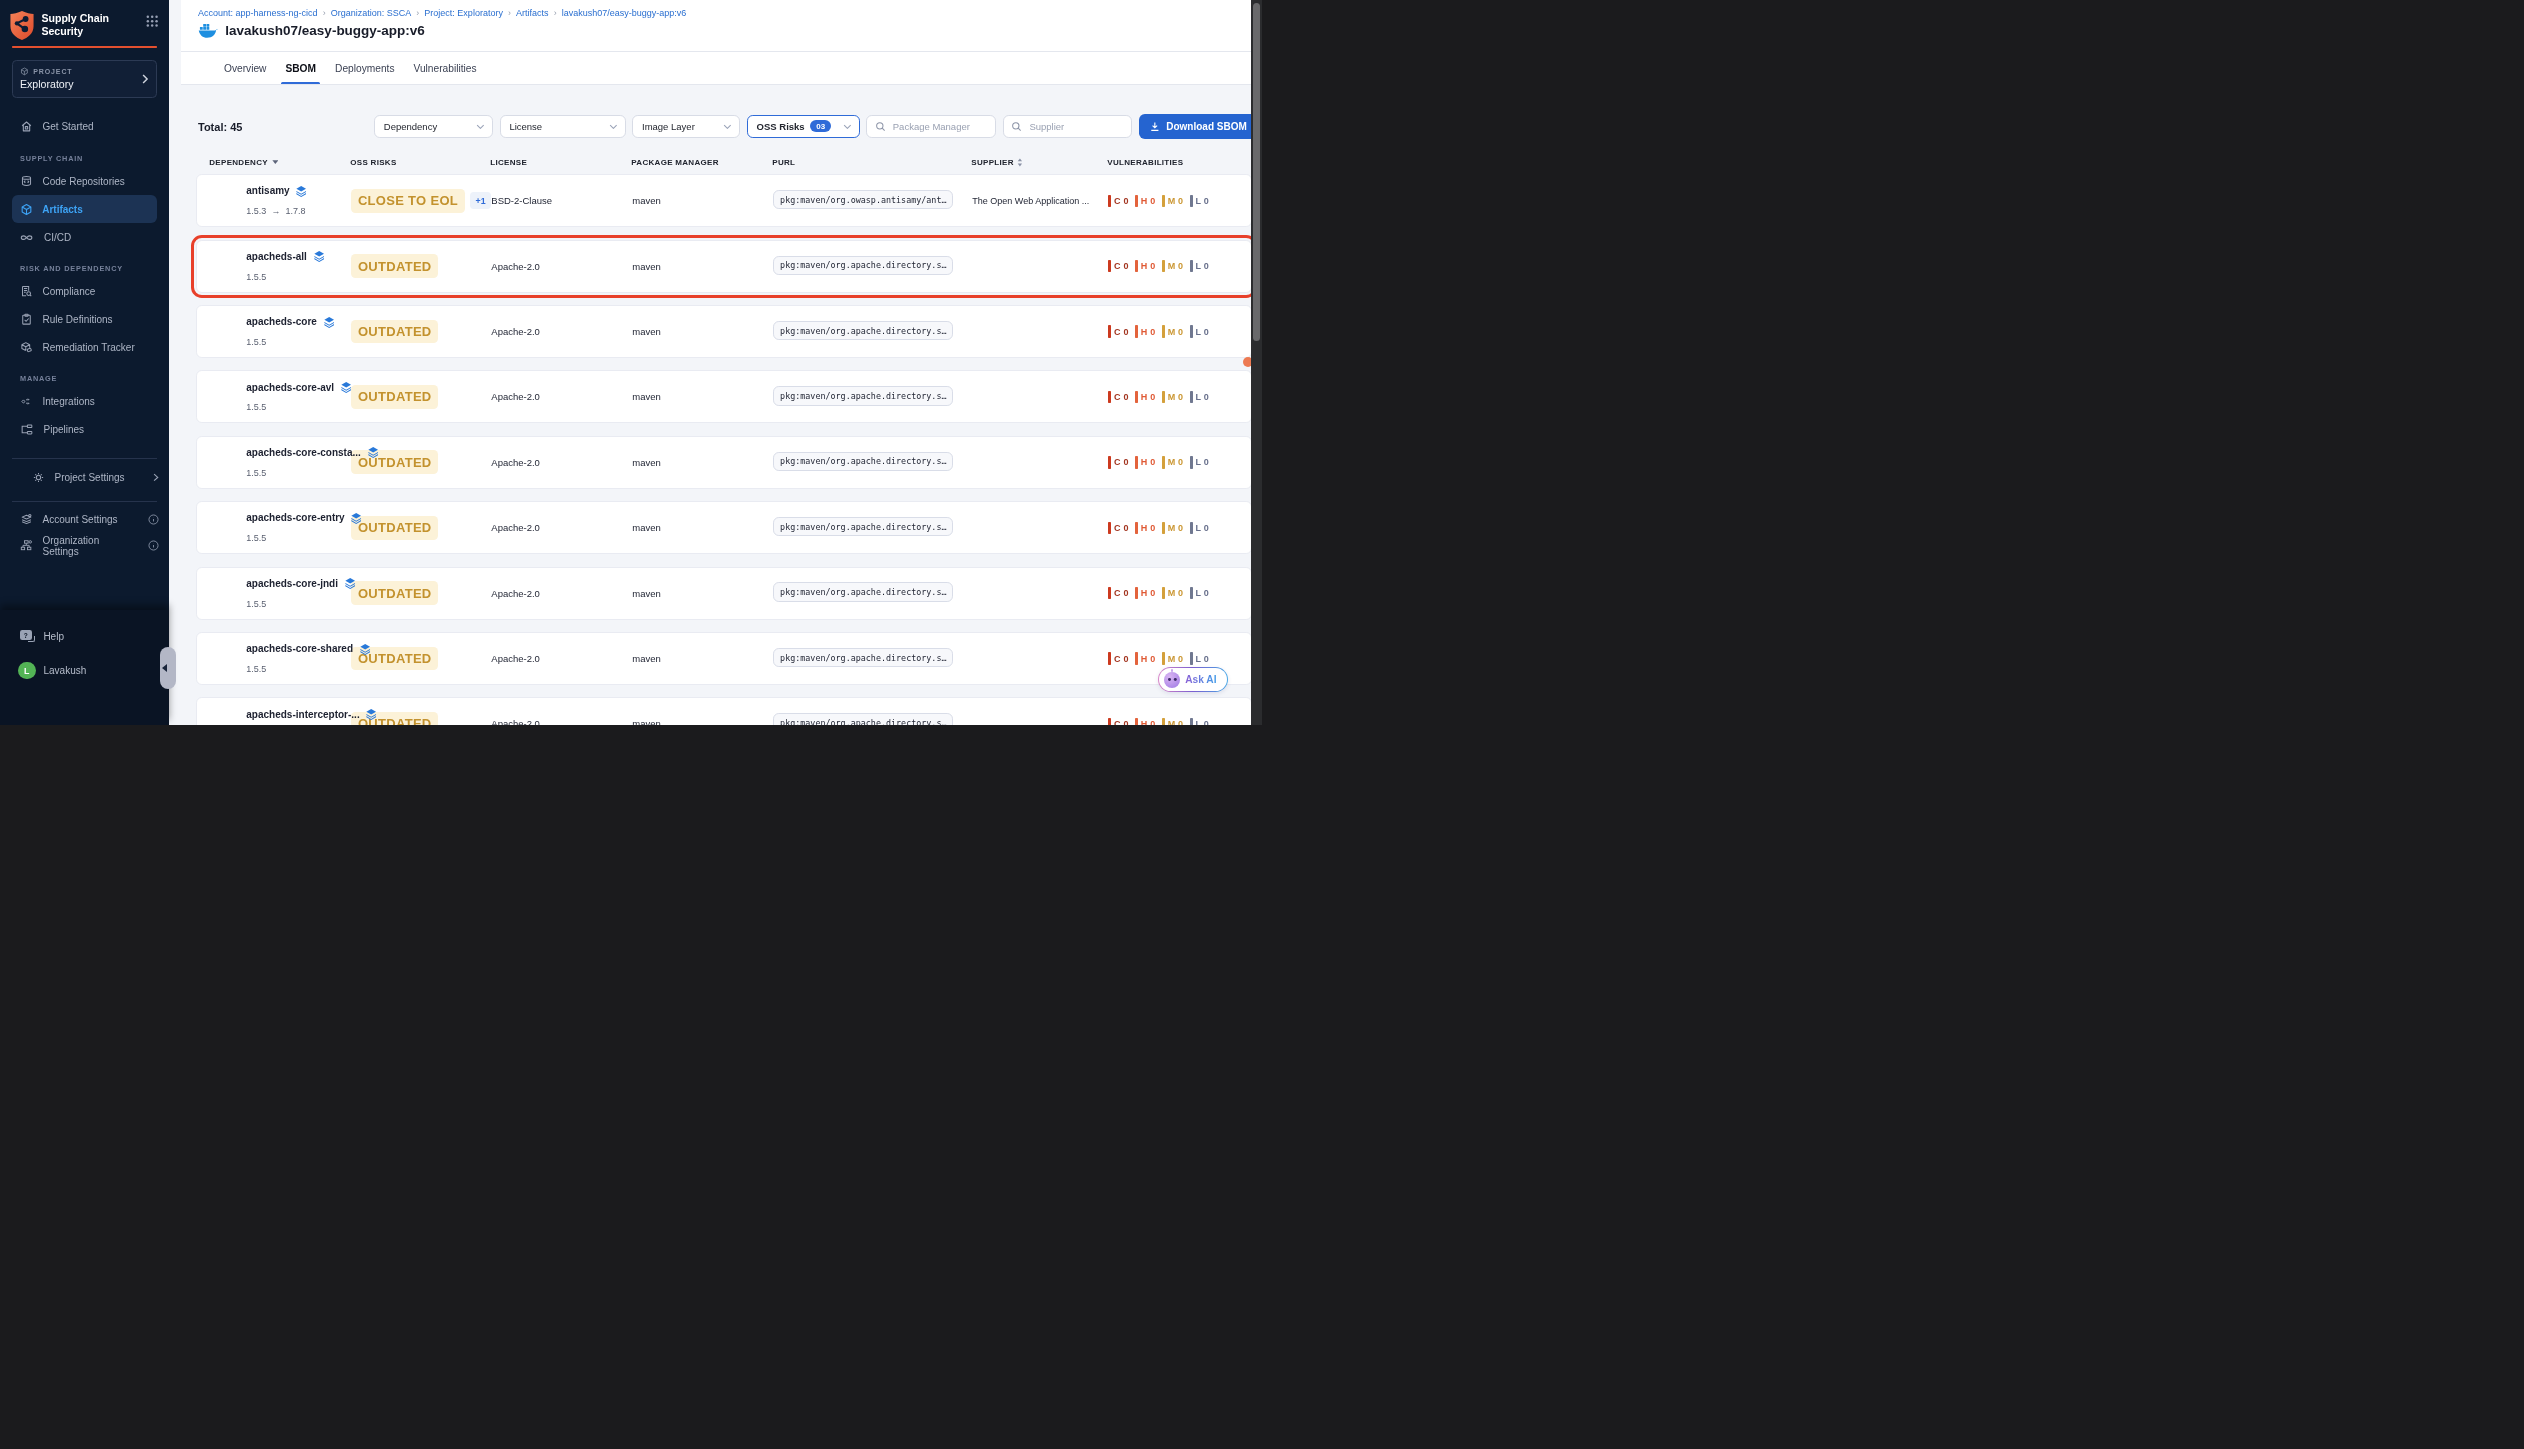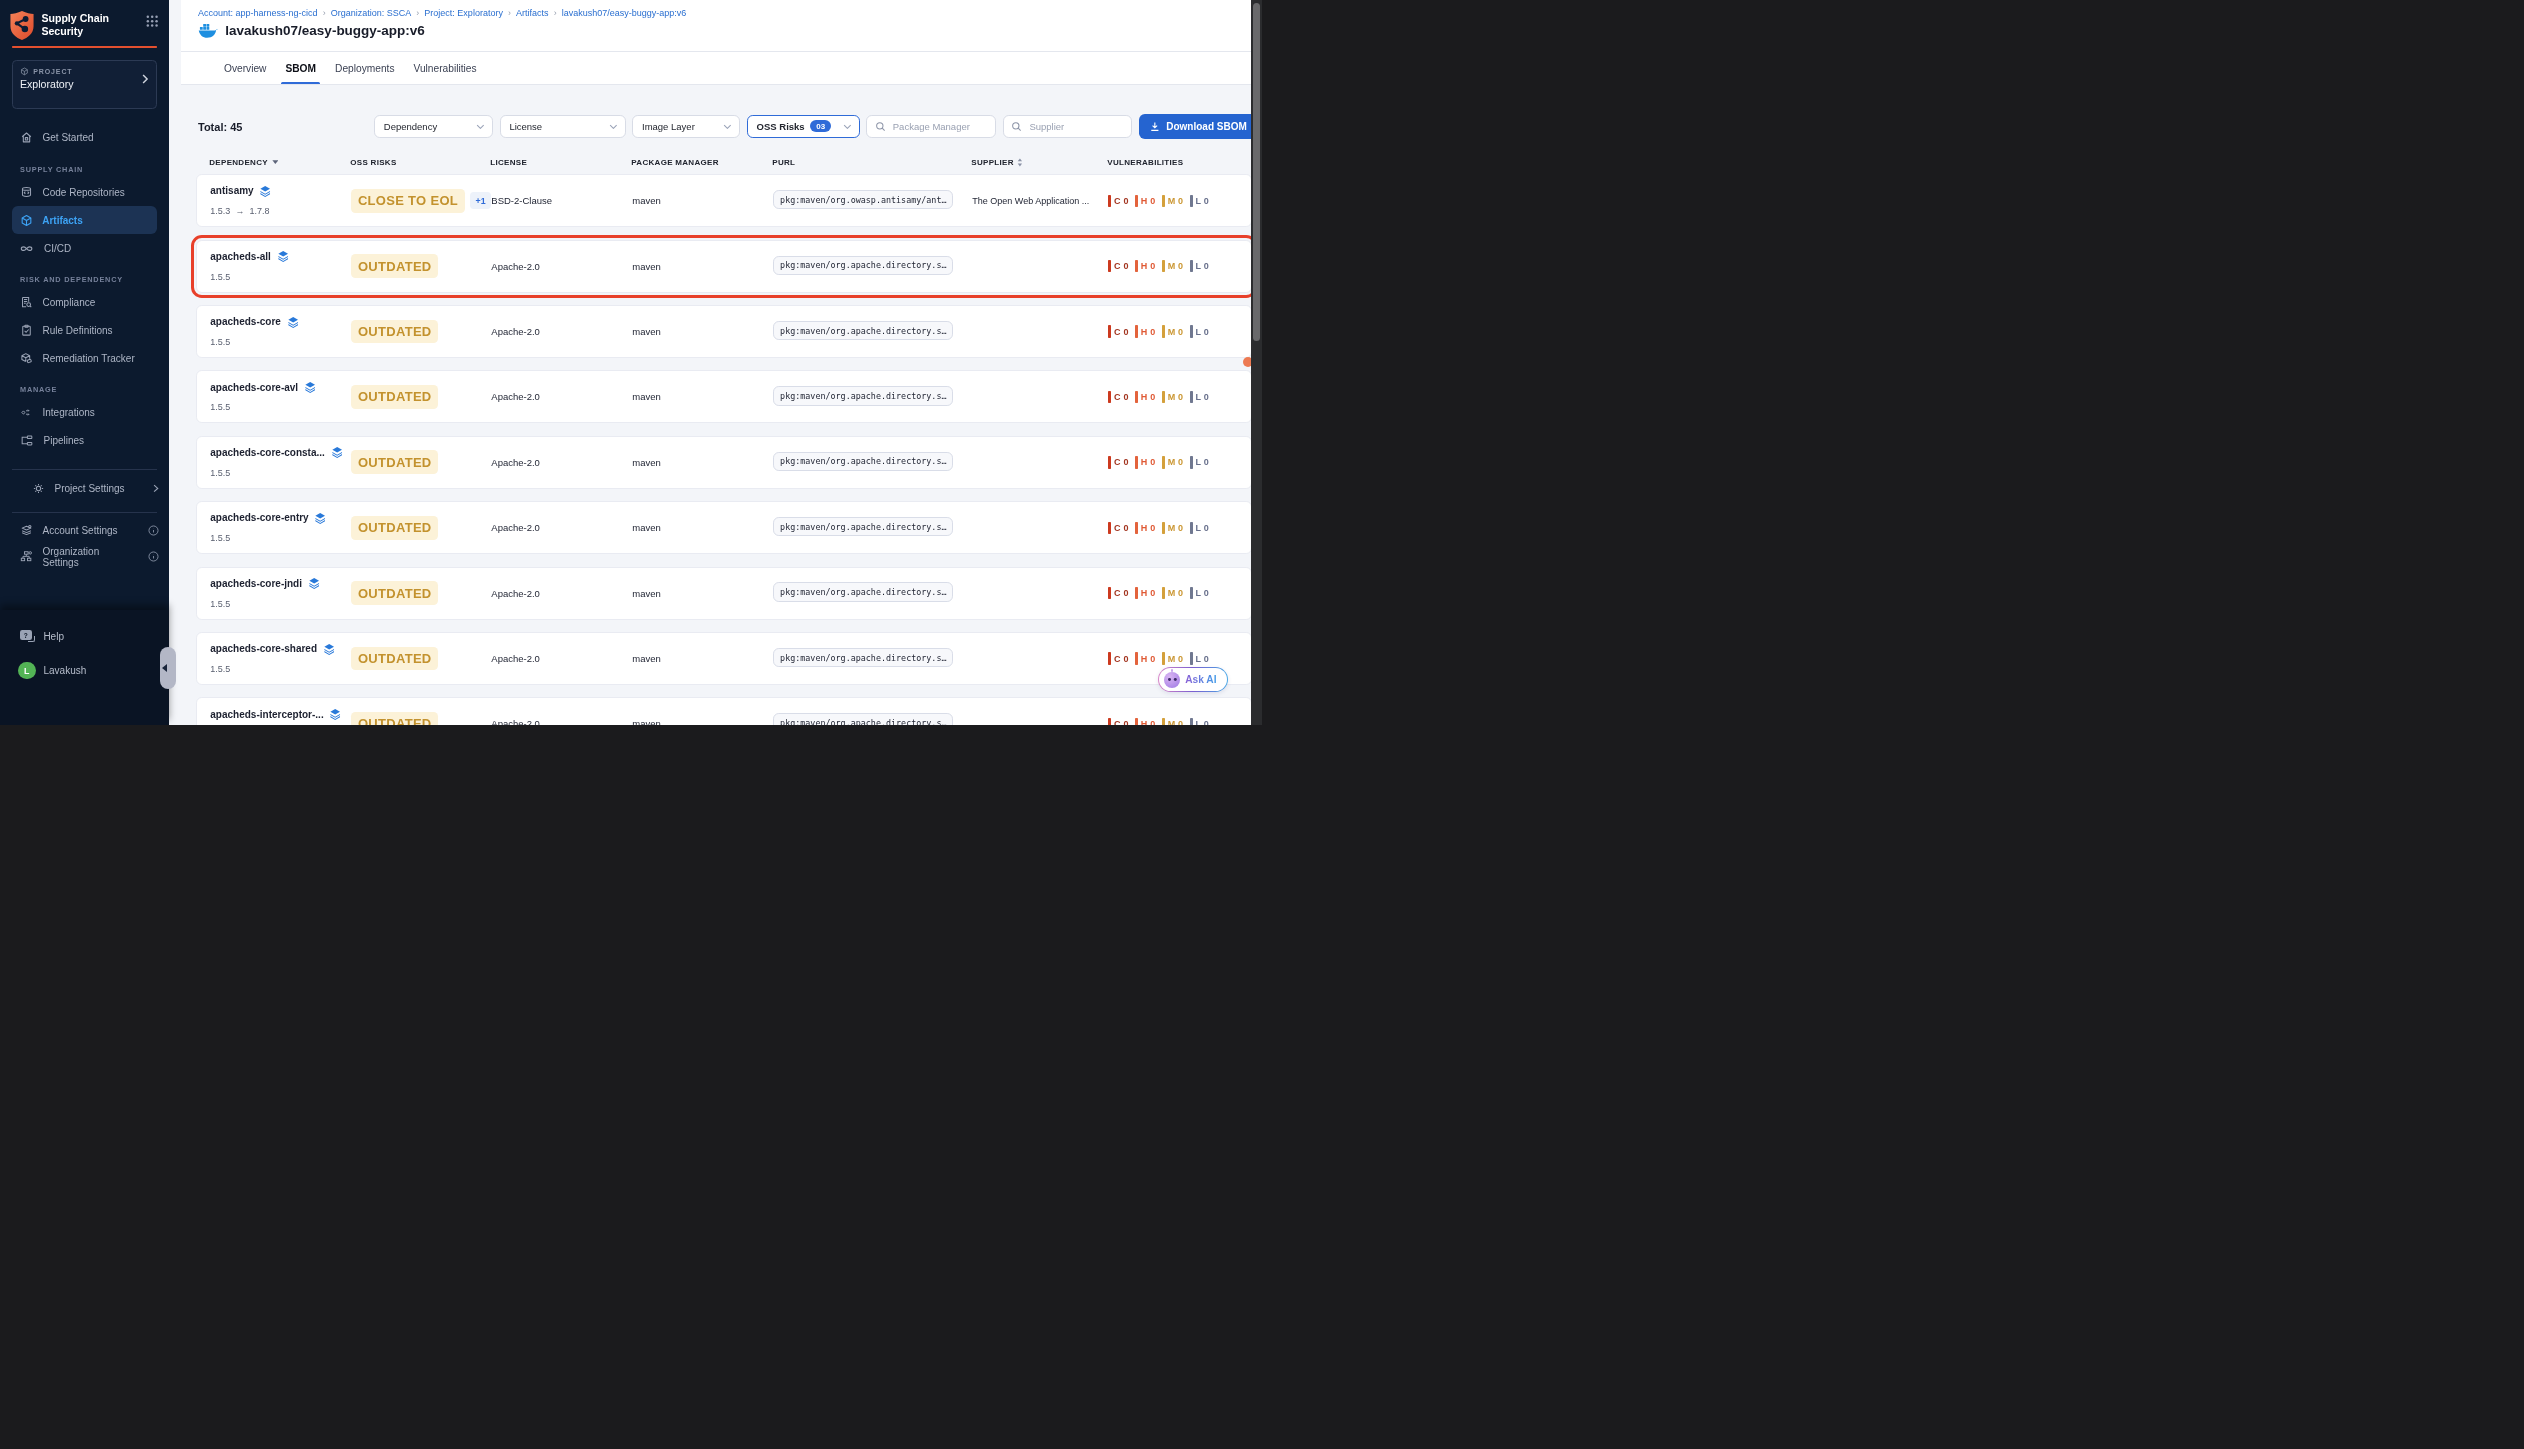--- a/index.html
+++ b/index.html
@@ -5,21 +5,21 @@
   html,body{margin:0;padding:0;background:#1b1b1d;}
   *{box-sizing:border-box;font-family:"Liberation Sans",sans-serif;}
   .app{position:relative;width:1262px;height:725px;overflow:hidden;background:#f3f5f9;}
 
   
   .sidebar{position:absolute;left:0;top:0;width:169px;height:725px;background:#0c1a2e;color:#a9b2c2;z-index:4;}
   .sb-head{display:flex;align-items:flex-start;padding:9.5px 10.2px 0 8.8px;}
   .sb-title{flex:1;margin-left:6.6px;color:#fff;font-size:10.6px;font-weight:bold;line-height:13px;padding-top:2.2px;}
   .grid-ico{margin-top:5.8px;}
   .sb-rule{height:2.2px;background:#e4502f;margin:5.8px 11.7px 0 11.7px;border-radius:0.7px;}
-  .project-card{position:relative;margin:11.7px 11.7px 0 11.7px;height:49px;background:#111f36;border:0.7px solid #2c3a54;border-radius:4.4px;padding:5.8px 7.3px;cursor:pointer;}
+  .project-card{position:relative;margin:11.7px 11.7px 0 11.7px;height:38px;background:#111f36;border:0.7px solid #2c3a54;border-radius:4.4px;padding:5.8px 7.3px;cursor:pointer;}
   .pc-top{display:flex;align-items:center;gap:4.4px;color:#8b95a9;font-size:7px;font-weight:bold;letter-spacing:0.9px;}
   .pc-name{color:#eef1f6;font-size:10.6px;margin-top:2.2px;}
   .pc-chev{position:absolute;right:7.3px;top:13px;}
   nav{margin-top:14.6px;}
   .nav-item{display:flex;align-items:center;gap:9.5px;height:28px;padding:0 8.8px 0 20px;font-size:10px;color:#aeb6c6;cursor:pointer;}
   .nav-item svg{flex:0 0 auto;}
   .nav-item.active{margin:0 11.7px;padding-left:8px;background:#1c3354;border-radius:5.8px;color:#3da3f5;font-weight:bold;}
   .nav-section{height:17.5px;display:flex;align-items:center;padding-left:20px;font-size:7.3px;font-weight:bold;letter-spacing:0.8px;color:#76819a;margin-top:8.8px;}
   .sb-divider{height:0.7px;background:#26334c;margin:14.6px 11.7px 0 11.7px;}
   .settings-item{display:flex;align-items:center;gap:9.5px;height:26px;padding:0 10.2px 0 20px;font-size:10px;color:#aeb6c6;cursor:pointer;}
@@ -64,21 +64,21 @@
   .search input::placeholder{color:#9aa1b2;}
   .btn-primary{height:25px;background:#2564d0;border:none;border-radius:5.8px;color:#fff;font-size:10px;font-weight:bold;display:flex;align-items:center;gap:5.8px;padding:0 10.2px;cursor:pointer;}
 
   
   .cols{display:grid;grid-template-columns:141px 140px 141px 141px 199px 136px 1fr;align-items:center;}
   .thead{margin:19px 0 0 15.3px;width:1056px;padding-left:13px;}
   .th{font-size:8px;font-weight:bold;color:#20242f;letter-spacing:0.3px;display:flex;align-items:center;gap:3.7px;}
   .rows{margin:7.3px 0 0 15.3px;width:1056px;}
   .row{position:relative;height:53px;margin-bottom:12.4px;background:#fff;border:0.7px solid #e9ebf2;border-radius:5.8px;padding-left:13px;cursor:pointer;}
   .row.highlight{outline:3.7px solid #e8402a;outline-offset:2.9px;}
-  .dep-cell{position:relative;height:100%;}
+  .dep-cell{position:relative;height:100%;margin-left:36px;}
   .dep-name{position:absolute;left:0;top:9.5px;display:flex;align-items:center;gap:5.8px;font-size:10px;font-weight:bold;color:#1d2130;white-space:nowrap;}
   .dep-ver{position:absolute;left:0;top:31px;font-size:9px;color:#5a6070;display:flex;gap:5.1px;align-items:center;}
   .badges{display:flex;gap:5.8px;align-items:center;}
   .badge{border-radius:4.4px;font-weight:bold;}
   .badge-warn{background:#fcf2d8;color:#c3922e;font-size:13px;letter-spacing:0.3px;padding:4.4px 6.6px;}
   .badge-count{background:#edf2fa;color:#2f6bd8;font-size:8.8px;padding:3.7px 5.1px;border-radius:3.7px;}
   .cell-text{font-size:9.5px;color:#1d2130;}
   .purl{display:inline-block;max-width:183px;overflow:hidden;font-family:"DejaVu Sans Mono",monospace;font-size:8.4px;color:#1d2130;background:#f7f8fb;border:0.7px solid #d9dde8;border-radius:5.8px;padding:3.7px 5.8px;white-space:nowrap;}
   .supplier{font-size:9px;color:#1d2130;white-space:nowrap;overflow:hidden;}
   .vulns{display:flex;align-items:center;gap:6.6px;}

